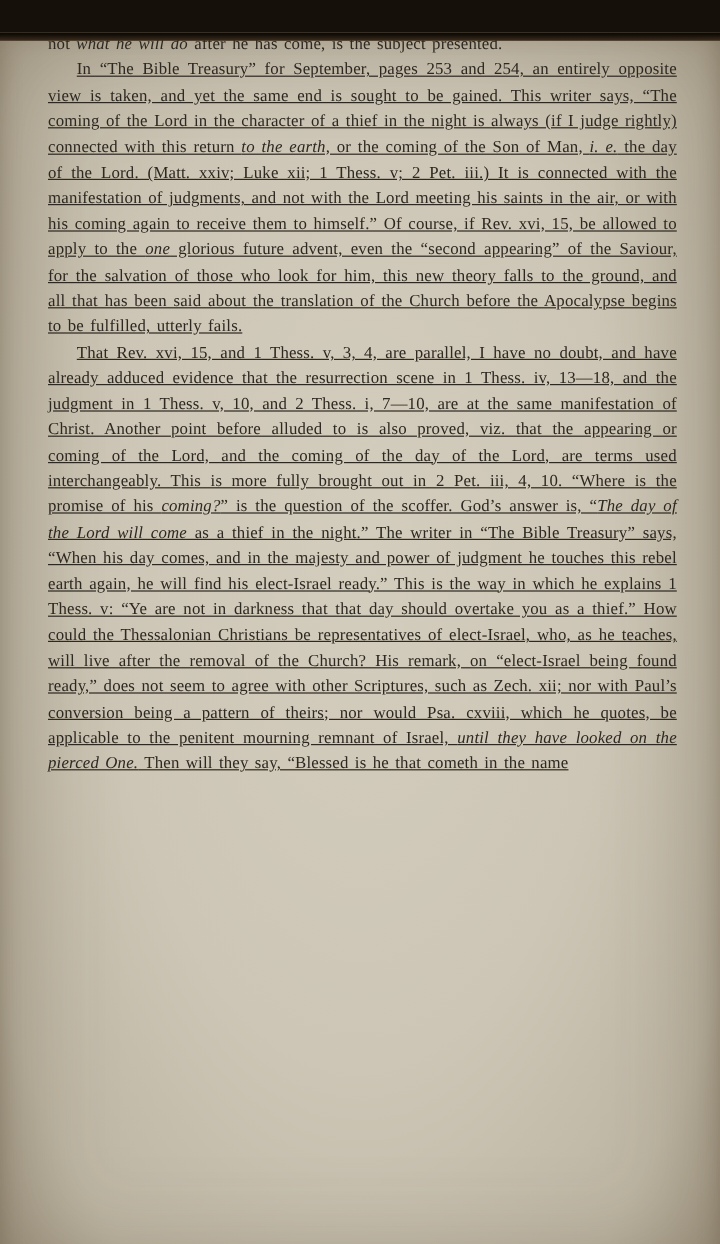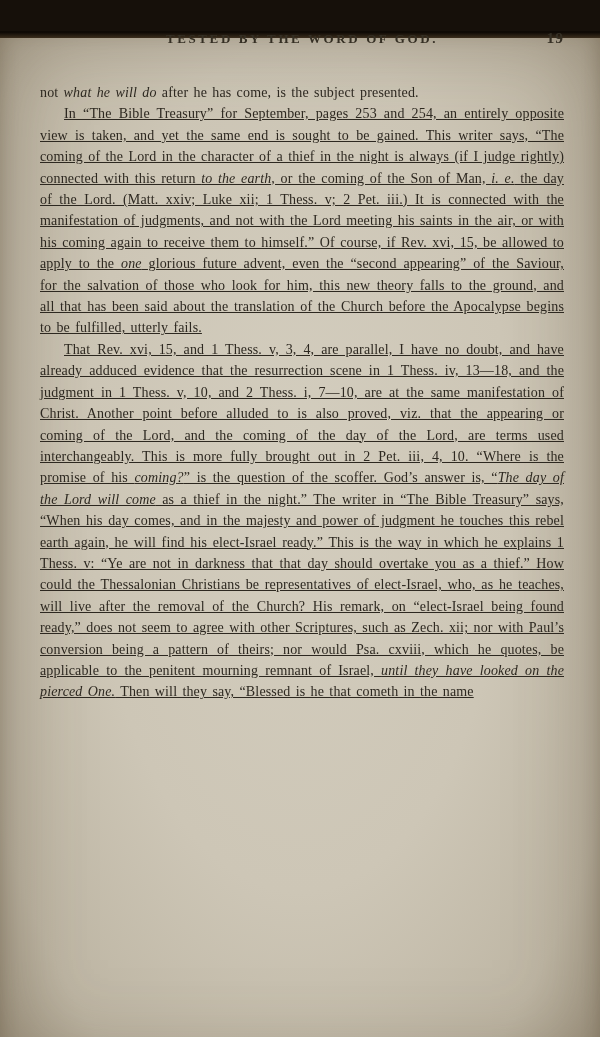--- a/index.html
+++ b/index.html
@@ -39,24 +39,20 @@
   .page-body p{margin:0;padding:0;}
   .page-body p.indent{text-indent:24px;text-decoration:underline;}
   .page-body i{font-style:italic;}
 </style>
 </head>
 <body>
 
 <div class="book-page">
   <div class="edge-top"></div>
 
-  <div class="page-header">
-    <div class="running-head">TESTED BY THE WORD OF GOD.</div>
-    <div class="page-number">19</div>
-  </div>
 
   <div class="page-body">
     <p><span>not </span><i>what he will do</i><span> after he has come, is the subject presented.</span></p>
     <p class="indent"><span>In “The Bible Treasury” for September, pages 253 and 254, an entirely opposite view is taken, and yet the same end is sought to be gained. This writer says, “The coming of the Lord in the character of a thief in the night is always (if I judge rightly) connected with this return </span><i>to the earth,</i><span> or the coming of the Son of Man, </span><i>i. e.</i><span> the day of the Lord. (Matt. xxiv; Luke xii; 1 Thess. v; 2 Pet. iii.) It is connected with the manifestation of judgments, and not with the Lord meeting his saints in the air, or with his coming again to receive them to himself.” Of course, if Rev. xvi, 15, be allowed to apply to the </span><i>one</i><span> glorious future advent, even the “second appearing” of the Saviour, for the salvation of those who look for him, this new theory falls to the ground, and all that has been said about the translation of the Church before the Apocalypse begins to be fulfilled, utterly fails.</span></p>
     <p class="indent"><span>That Rev. xvi, 15, and 1 Thess. v, 3, 4, are parallel, I have no doubt, and have already adduced evidence that the resurrection scene in 1 Thess. iv, 13—18, and the judgment in 1 Thess. v, 10, and 2 Thess. i, 7—10, are at the same manifestation of Christ. Another point before alluded to is also proved, viz. that the appearing or coming of the Lord, and the coming of the day of the Lord, are terms used interchangeably. This is more fully brought out in 2 Pet. iii, 4, 10. “Where is the promise of his </span><i>coming?</i><span>” is the question of the scoffer. God’s answer is, “</span><i>The day of the Lord will come</i><span> as a thief in the night.” The writer in “The Bible Treasury” says, “When his day comes, and in the majesty and power of judgment he touches this rebel earth again, he will find his elect-Israel ready.” This is the way in which he explains 1 Thess. v: “Ye are not in darkness that that day should overtake you as a thief.” How could the Thessalonian Christians be representatives of elect-Israel, who, as he teaches, will live after the removal of the Church? His remark, on “elect-Israel being found ready,” does not seem to agree with other Scriptures, such as Zech. xii; nor with Paul’s conversion being a pattern of theirs; nor would Psa. cxviii, which he quotes, be applicable to the penitent mourning remnant of Israel, </span><i>until they have looked on the pierced One.</i><span> Then will they say, “Blessed is he that cometh in the name</span></p>
   </div>
 
 </div>
 
 </body></html>

